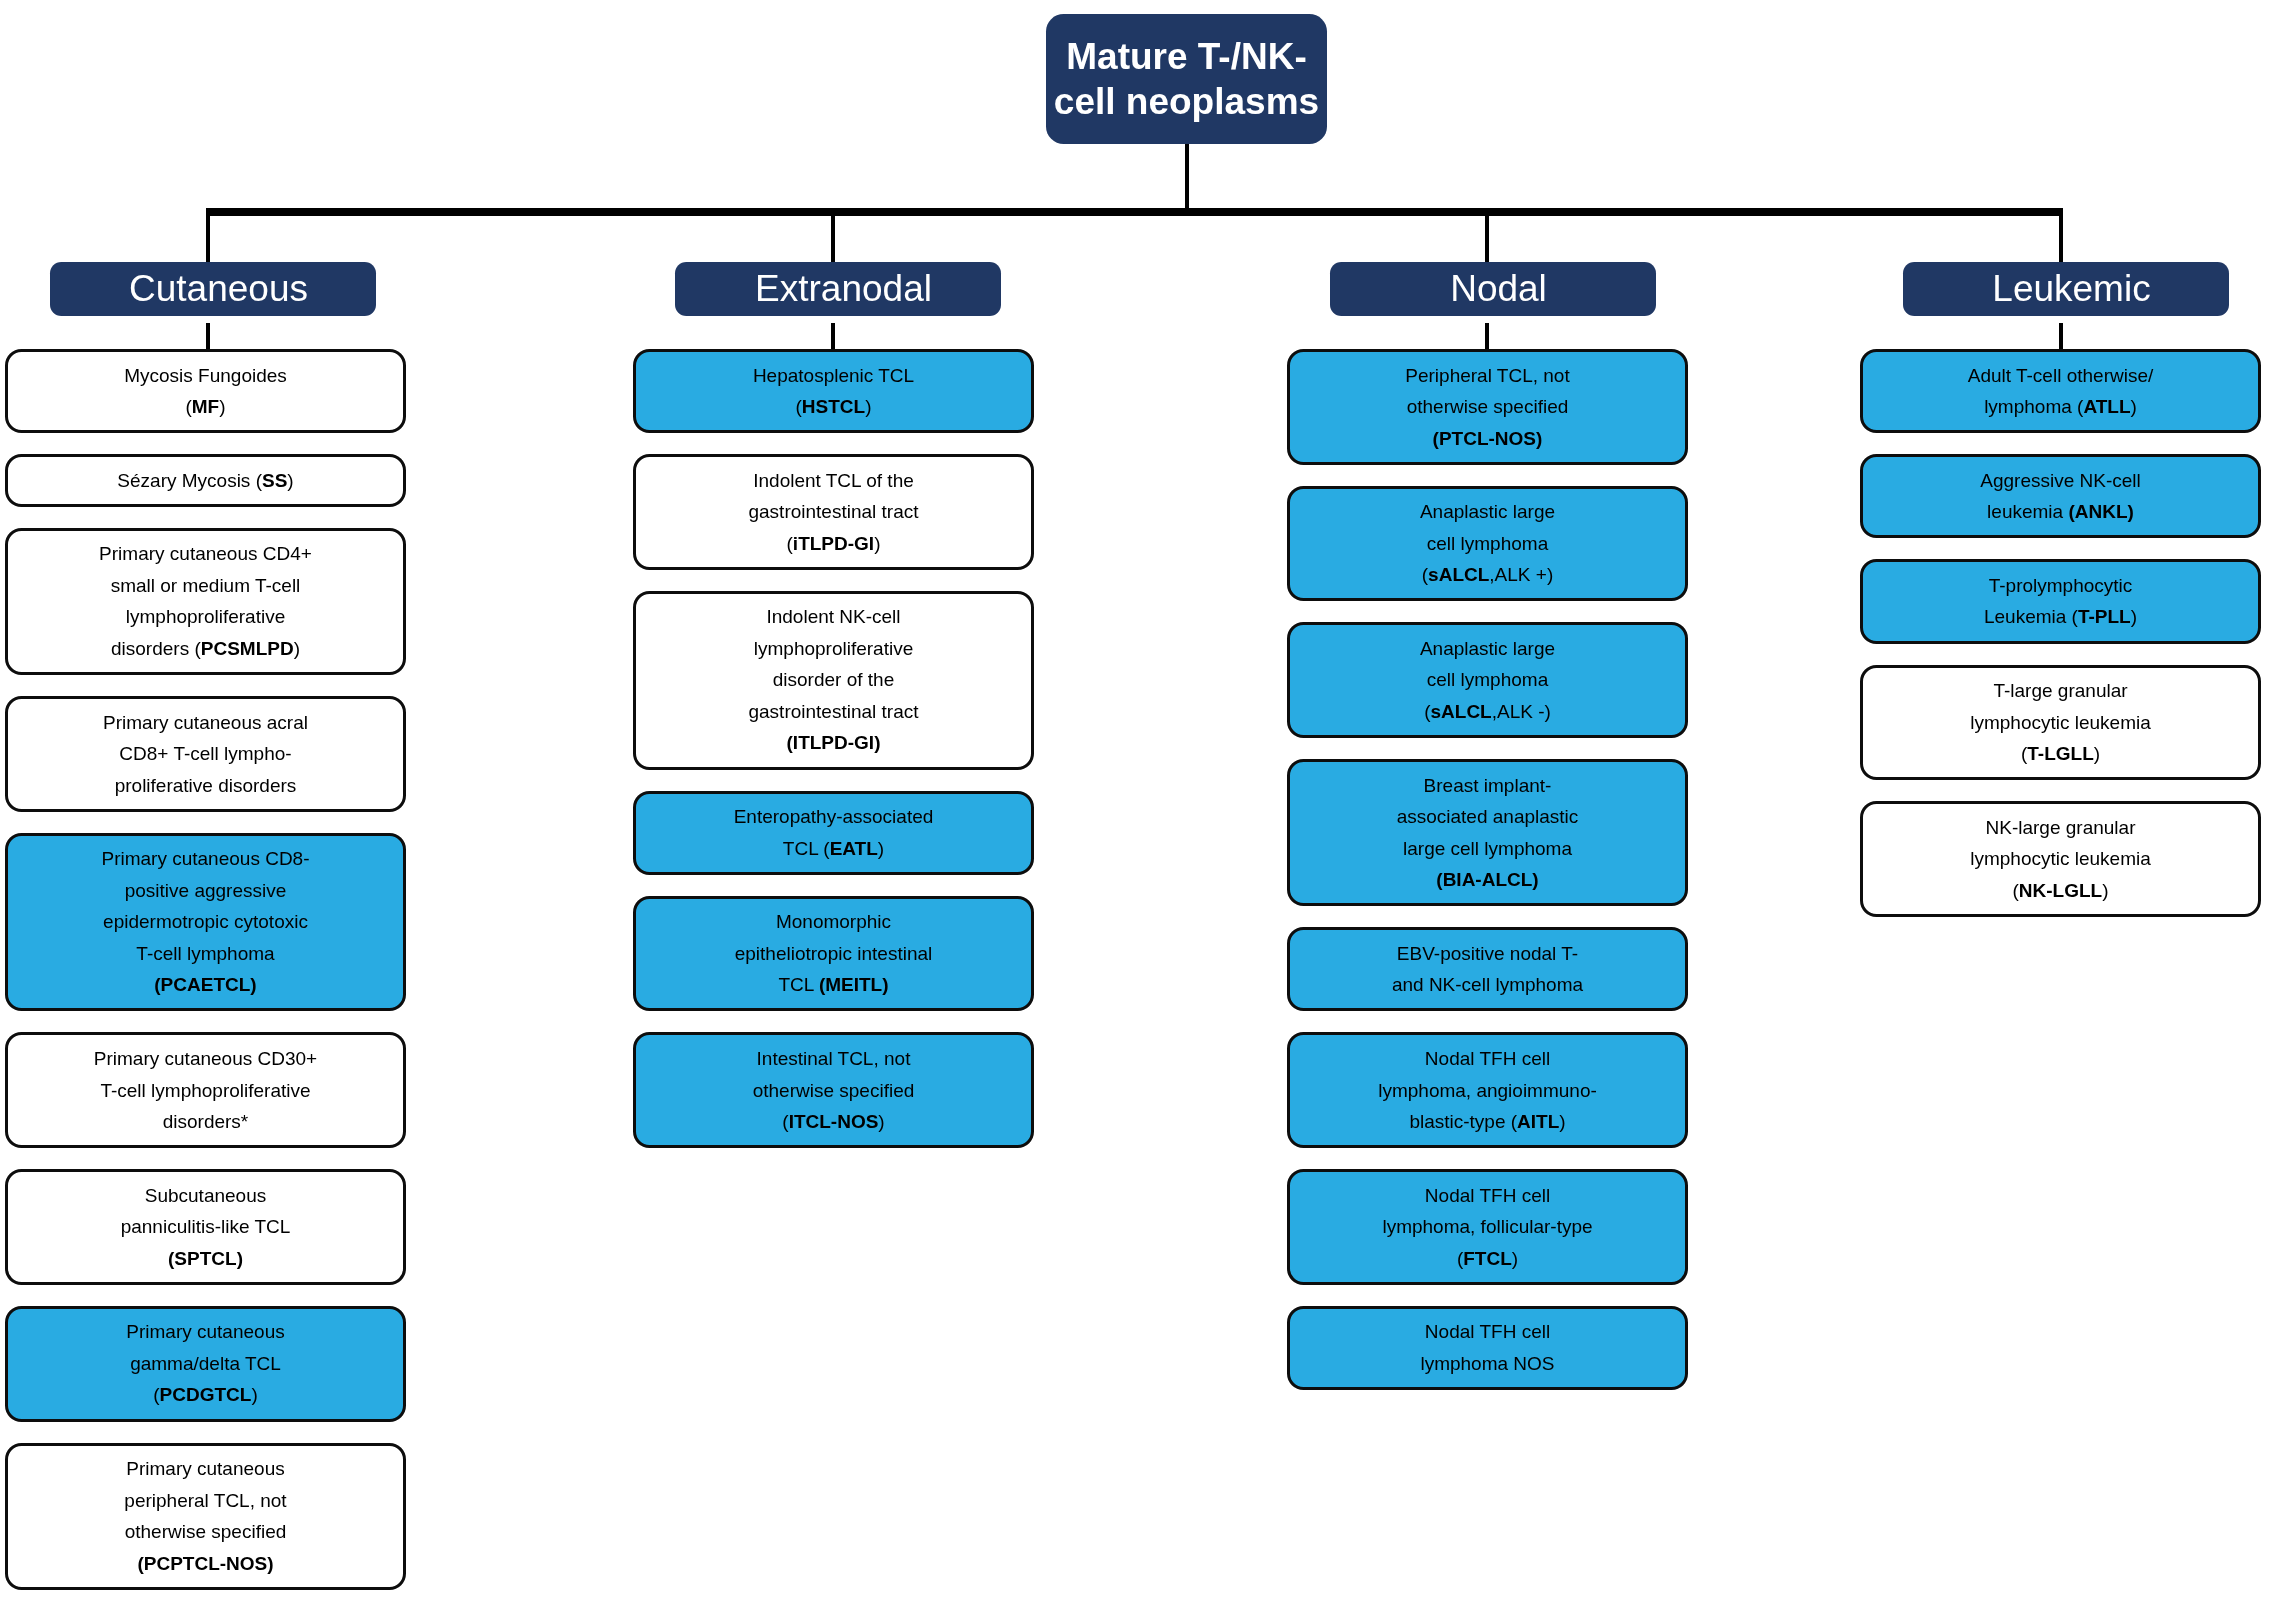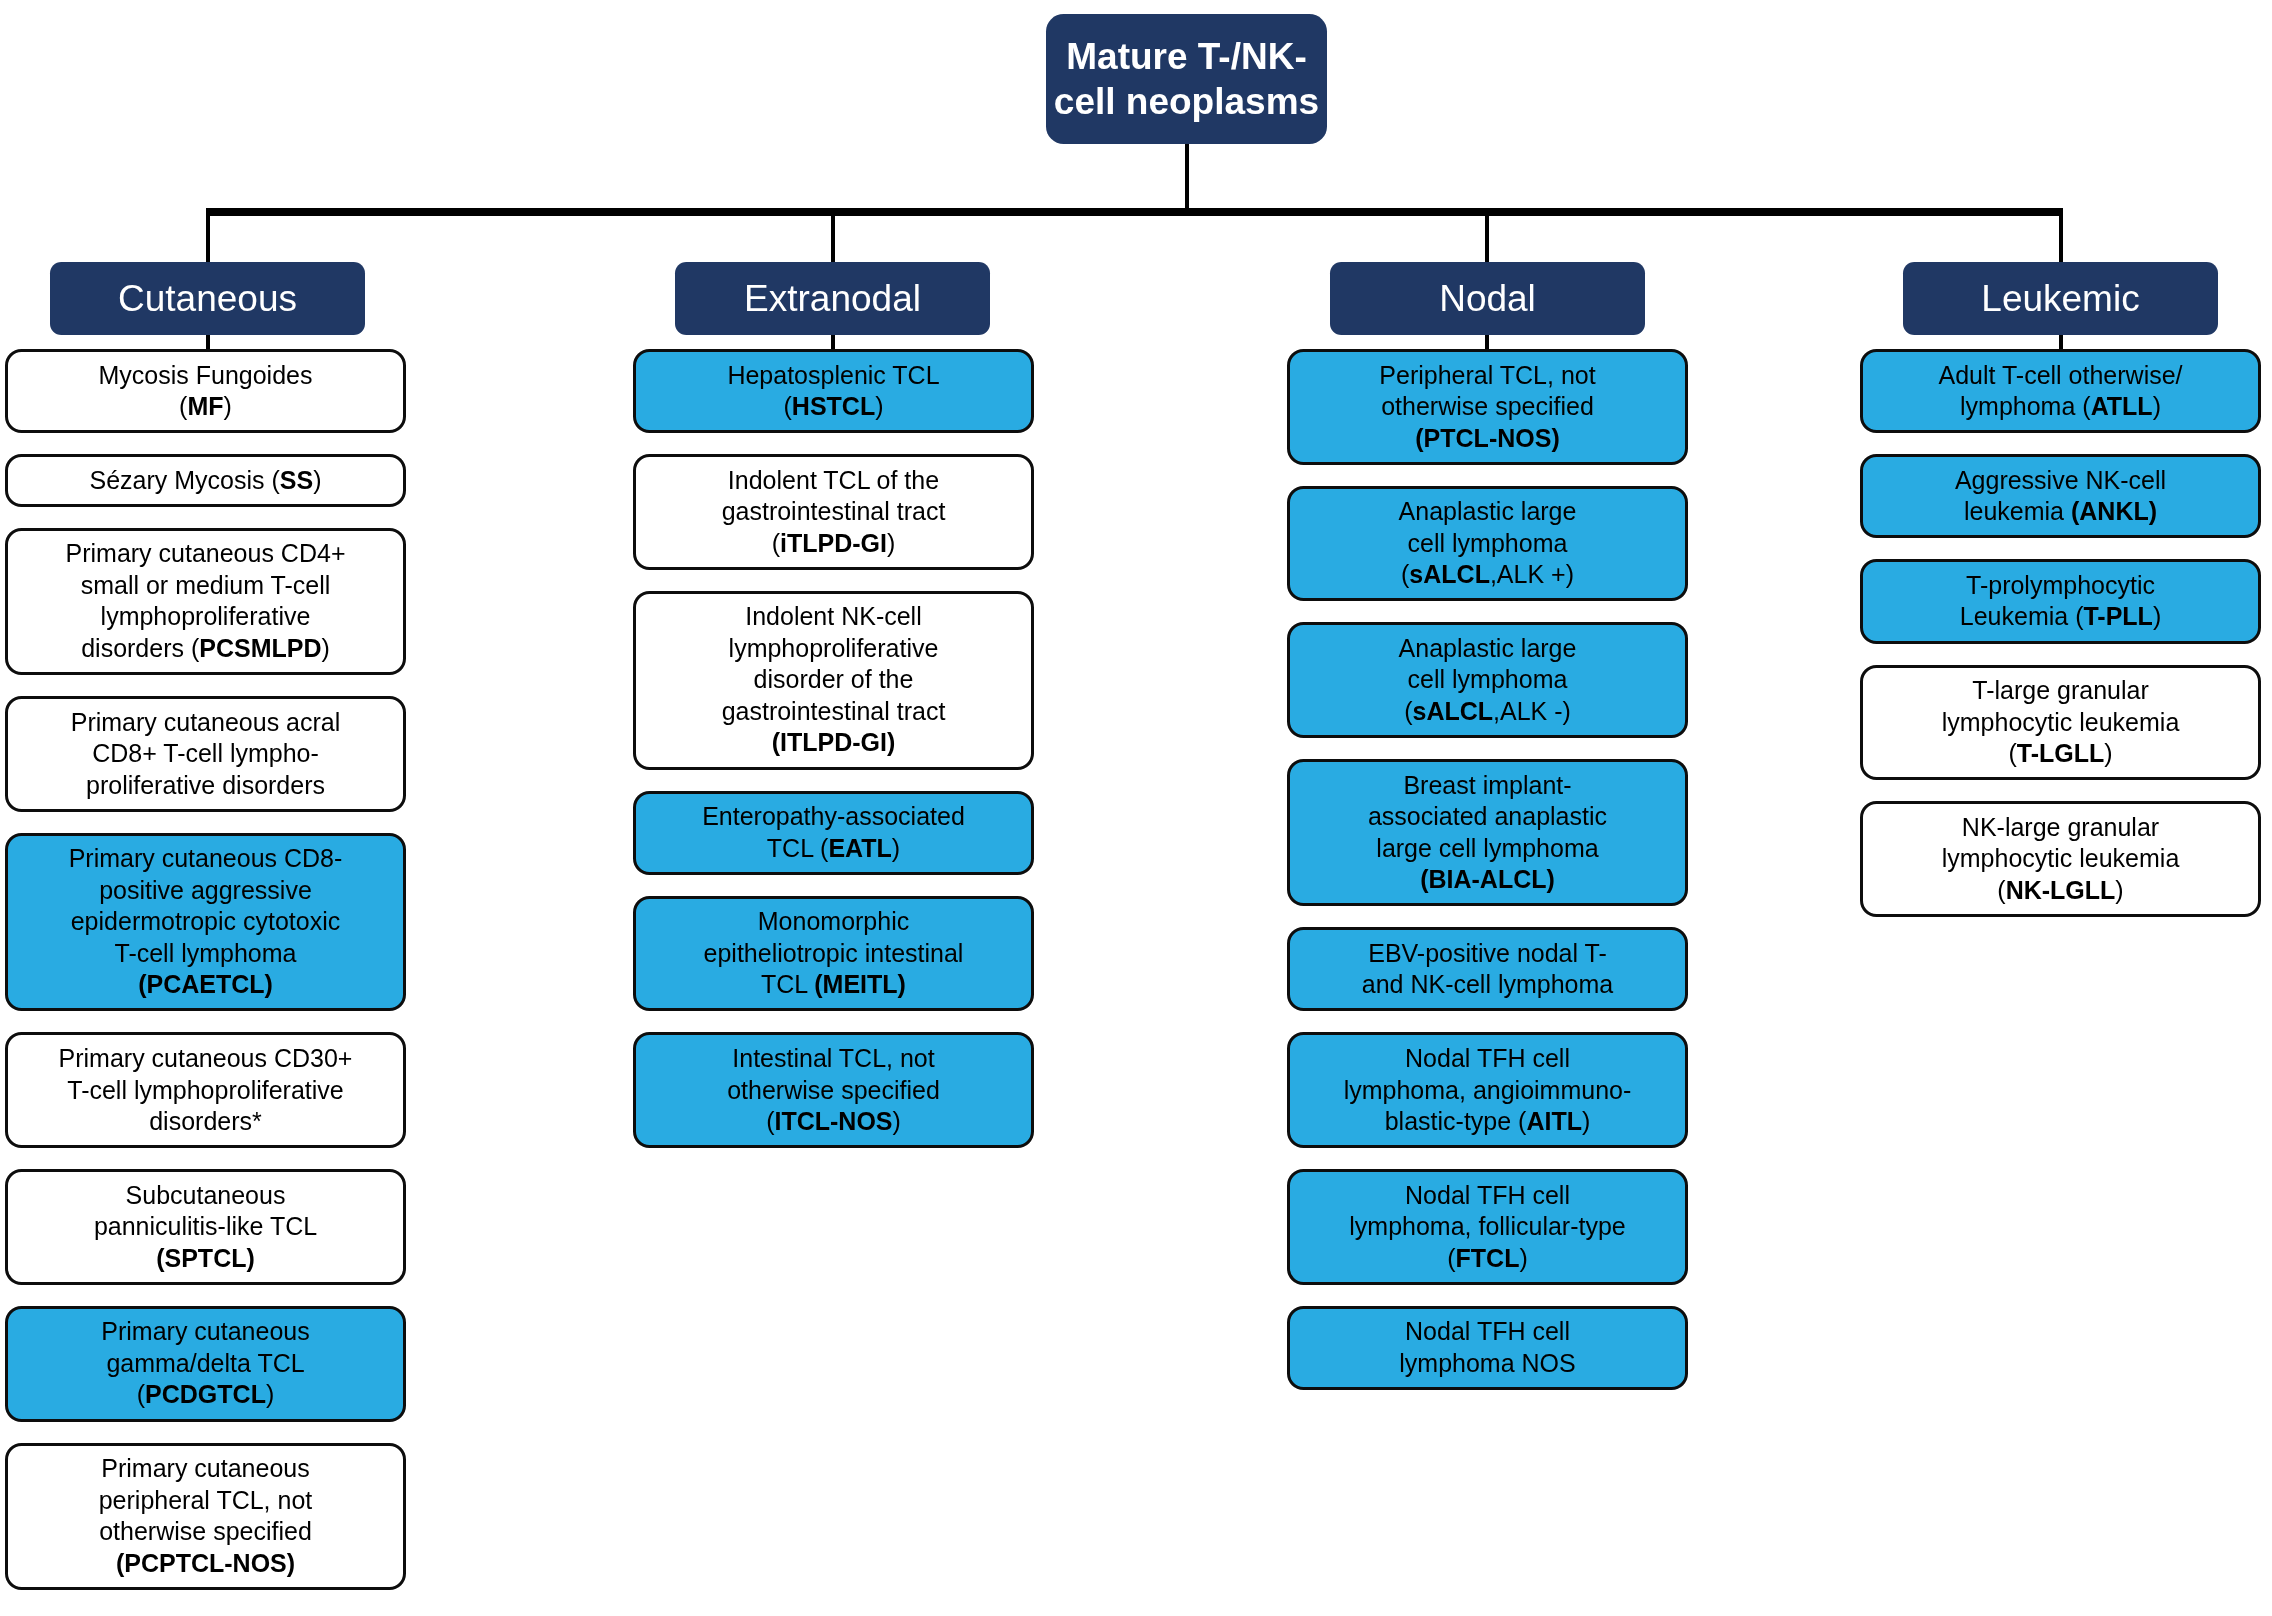--- a/index.html
+++ b/index.html
@@ -33,24 +33,24 @@
   .stub.s2{left:1485px;}
   .stub.s3{left:2059px;}
   .hstub{width:3.8px;top:323px;height:26.5px;}
   .hstub.s0{left:206px;}
   .hstub.s1{left:831px;}
   .hstub.s2{left:1485px;}
   .hstub.s3{left:2059px;}
 
   
   .branch-header{
-    position:absolute;top:262px;width:315px;height:73px;
+    position:absolute;top:262px;width:315px;height:54px;
     background:var(--navy);border-radius:11.3px;
     display:flex;align-items:center;justify-content:center;
-    color:var(--headertext);font-size:37px;line-height:38px;text-align:center;
+    color:var(--headertext);font-size:37px;line-height:38px;text-align:center;padding-left:11px;
   }
   .branch-header.h0{left:50px;}
   .branch-header.h1{left:675px;}
   .branch-header.h2{left:1330px;}
   .branch-header.h3{left:1903px;}
 
   
   .col{
     position:absolute;top:349px;width:401px;
     display:flex;flex-direction:column;gap:21px;
@@ -58,21 +58,21 @@
   .col.c0{left:5px;}
   .col.c1{left:633px;}
   .col.c2{left:1287px;}
   .col.c3{left:1860px;}
 
   .box{
     box-sizing:border-box;width:100%;
     border:3.2px solid var(--border);border-radius:16.4px;
     padding:7.6px 8.8px;
     text-align:center;color:var(--text);
-    font-size:25px;line-height:31.5px;
+    font-size:19px;line-height:31.5px;
     display:flex;flex-direction:column;justify-content:center;
   }
   .box.white{background:#ffffff;}
   .box.blue{background:var(--blue);}
   .box .b{font-weight:bold;}
 </style>
 </head>
 <body>
 
 <div class="canvas">

